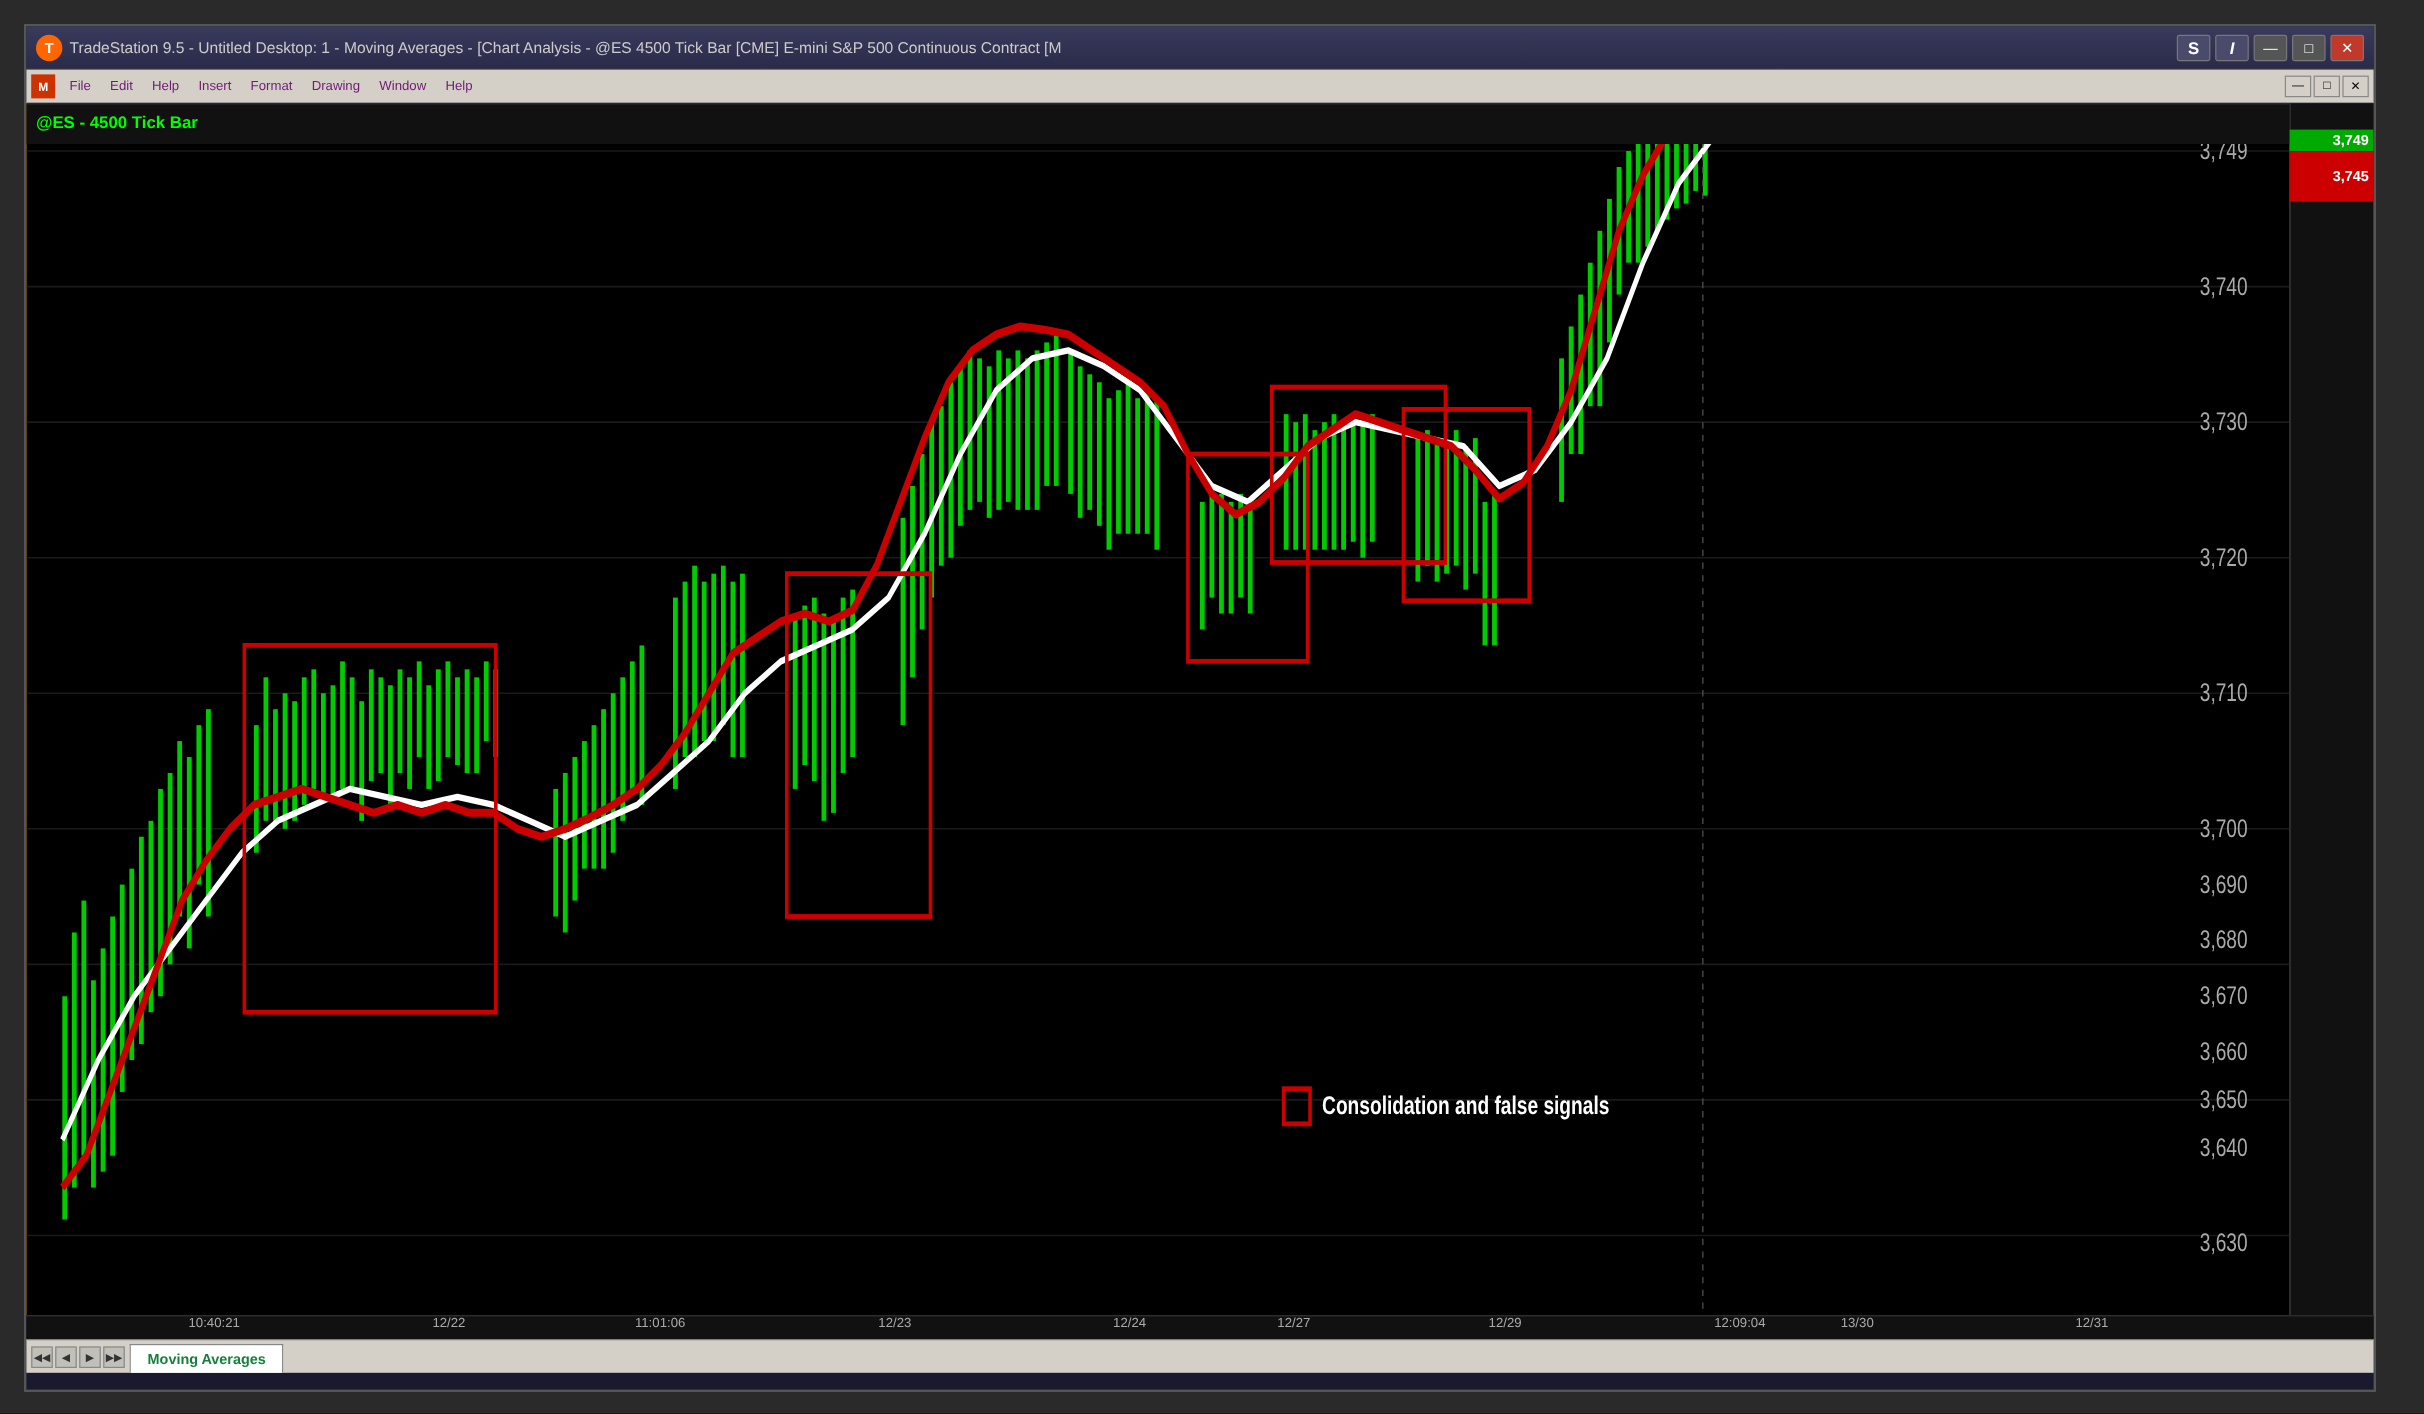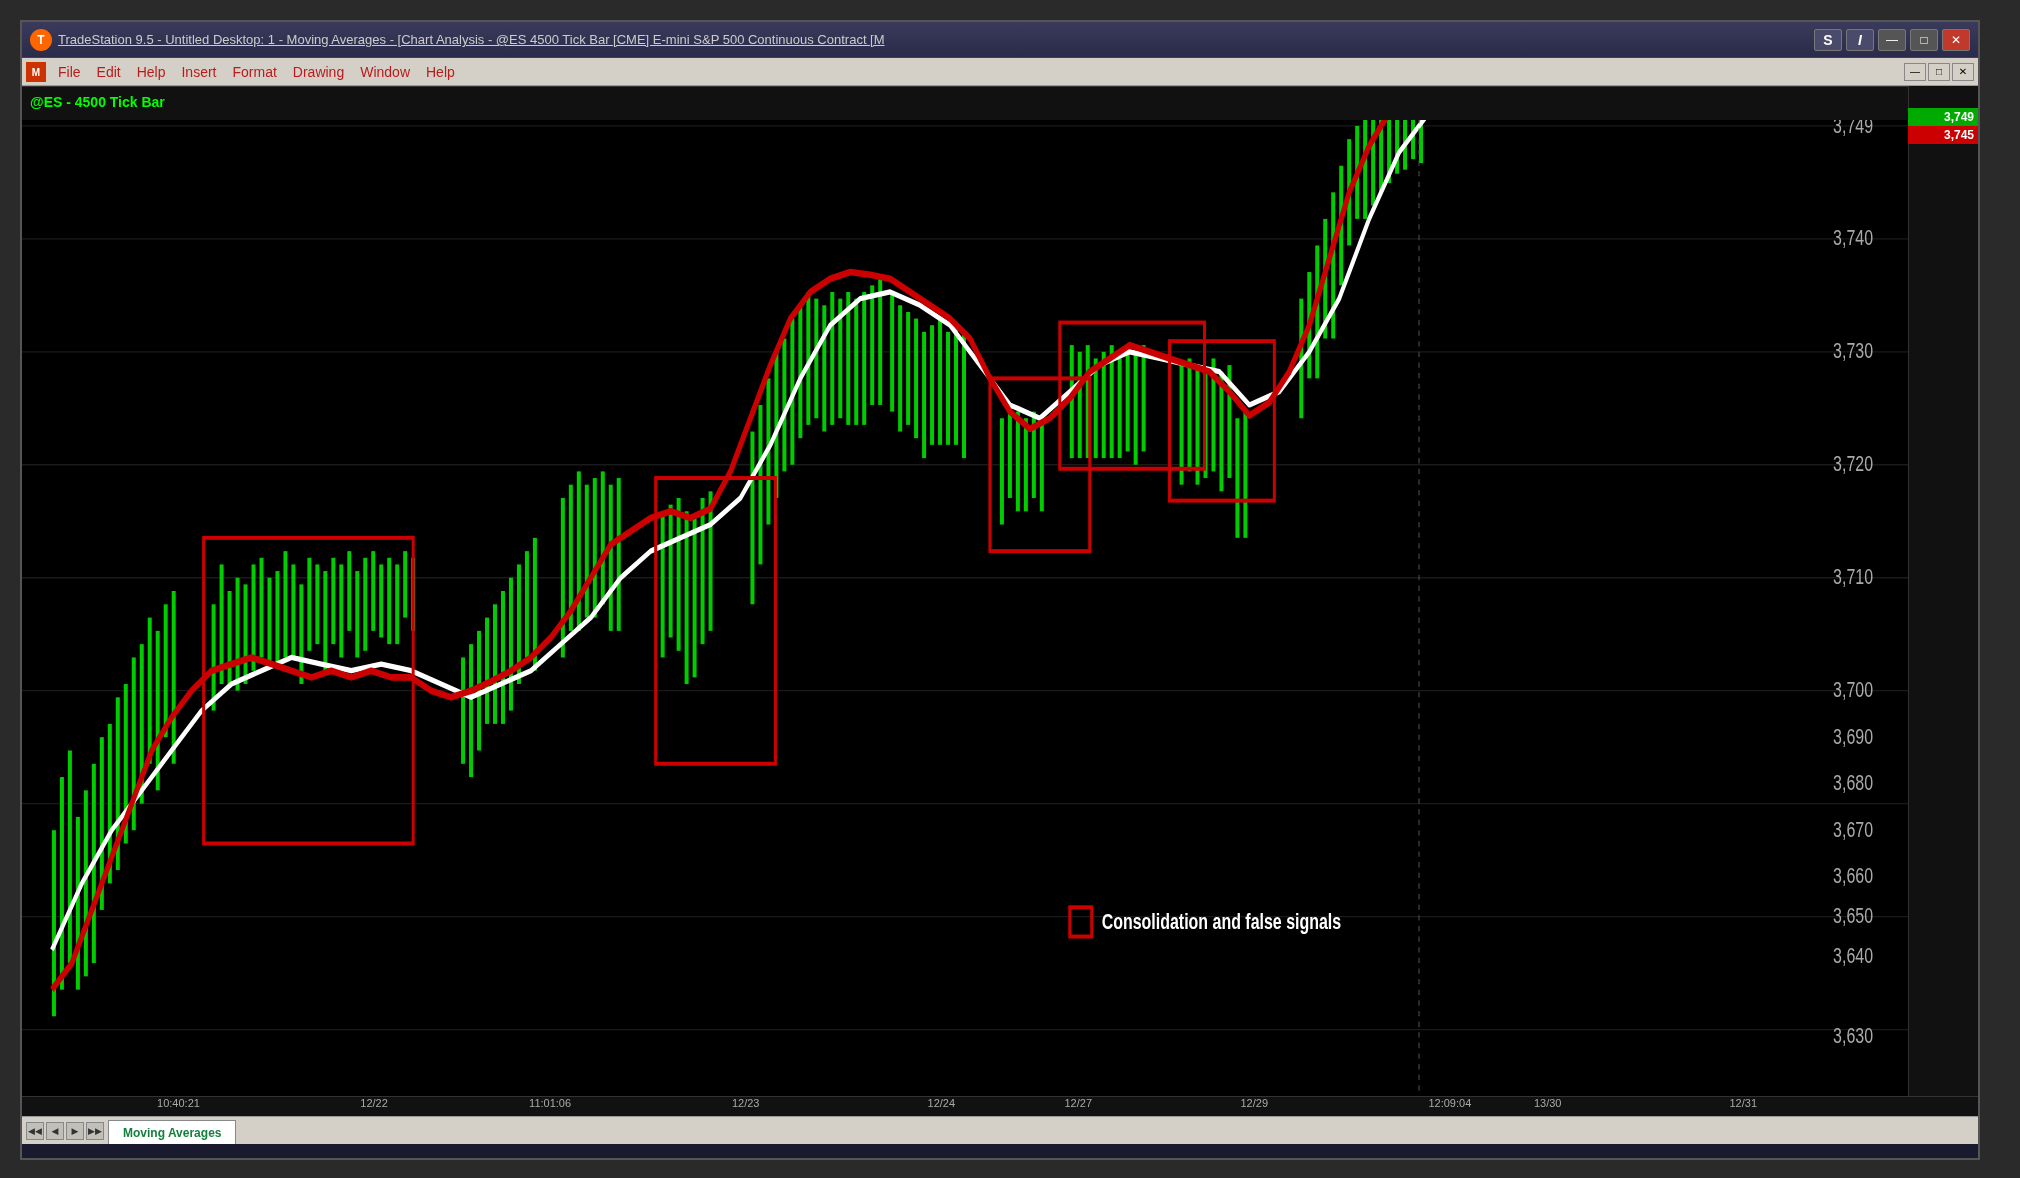--- a/index.html
+++ b/index.html
@@ -41,21 +41,20 @@
       align-items: center;
       justify-content: center;
       font-size: 12px;
       color: white;
       font-weight: bold;
     }
     #title-text {
       color: #ccc;
       font-size: 13px;
       flex: 1;
-      text-decoration: underline;
     }
     #title-controls {
       display: flex;
       gap: 4px;
     }
     .title-btn {
       background: #555;
       border: 1px solid #777;
       color: white;
       width: 28px;
@@ -97,22 +96,22 @@
       margin-right: 4px;
       background: #cc3300;
       display: flex;
       align-items: center;
       justify-content: center;
       font-size: 10px;
       color: white;
     }
     .menu-item {
       padding: 3px 8px;
-      font-size: 14px;
-      color: #b91c1c;
+      font-size: 11px;
+      color: #701a75;
       cursor: pointer;
       white-space: nowrap;
     }
     #inner-close-btns {
       margin-left: auto;
       display: flex;
       gap: 2px;
     }
     .inner-btn {
       background: #d4d0c8;
@@ -174,21 +173,21 @@
       text-align: right;
     }
     #current-price-low {
       position: absolute;
       right: 0;
       top: 40px;
       background: #cc0000;
       color: white;
       font-size: 12px;
       font-weight: bold;
-      padding: 2px 4px;
+      padding: 14px 4px;
       width: 70px;
       text-align: right;
     }
 
     
     #chart-svg {
       position: absolute;
       left: 0;
       top: 0;
       width: calc(100% - 70px);

